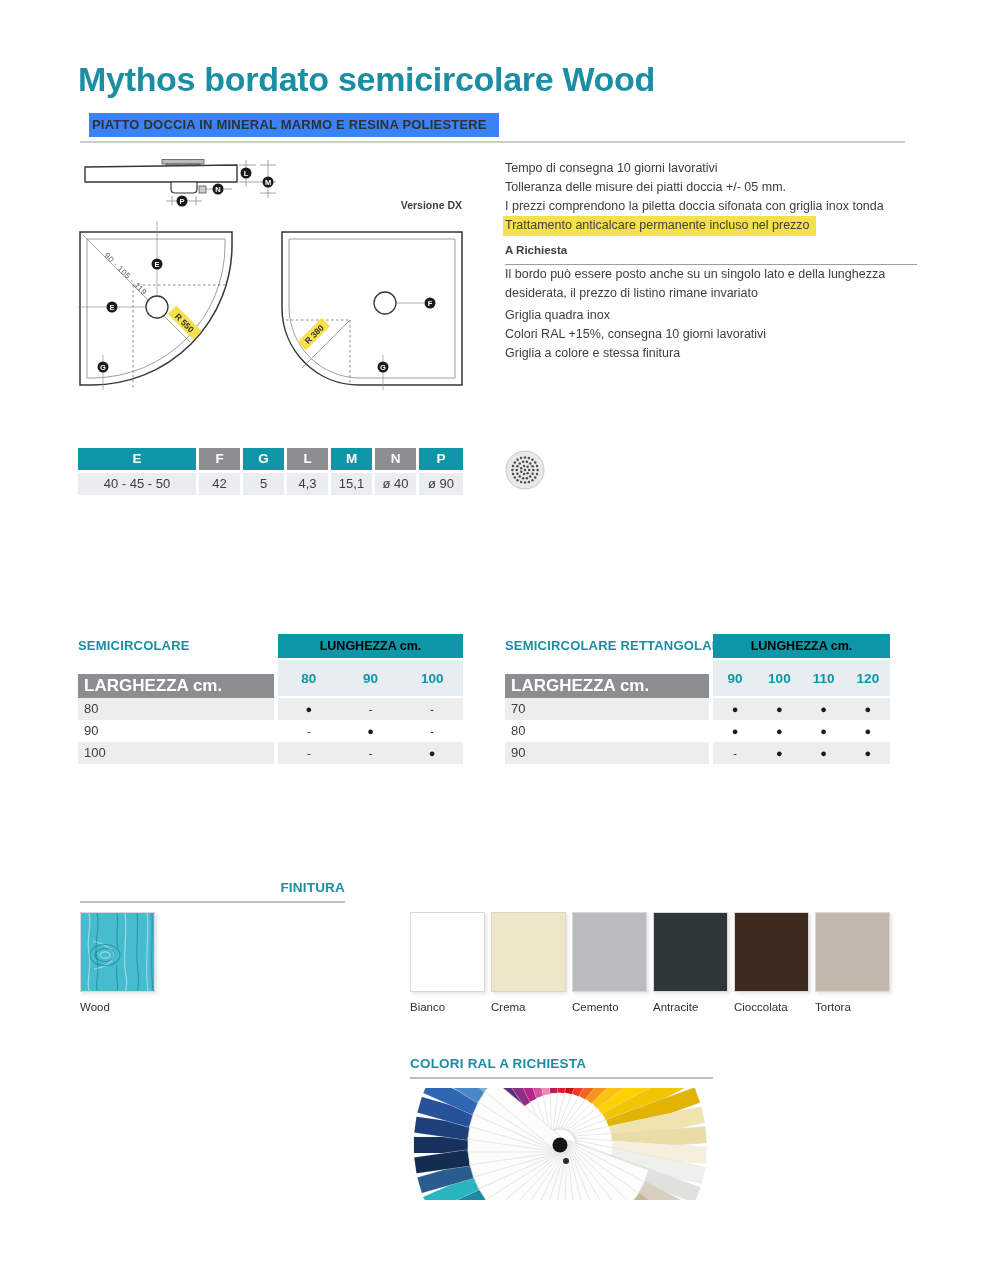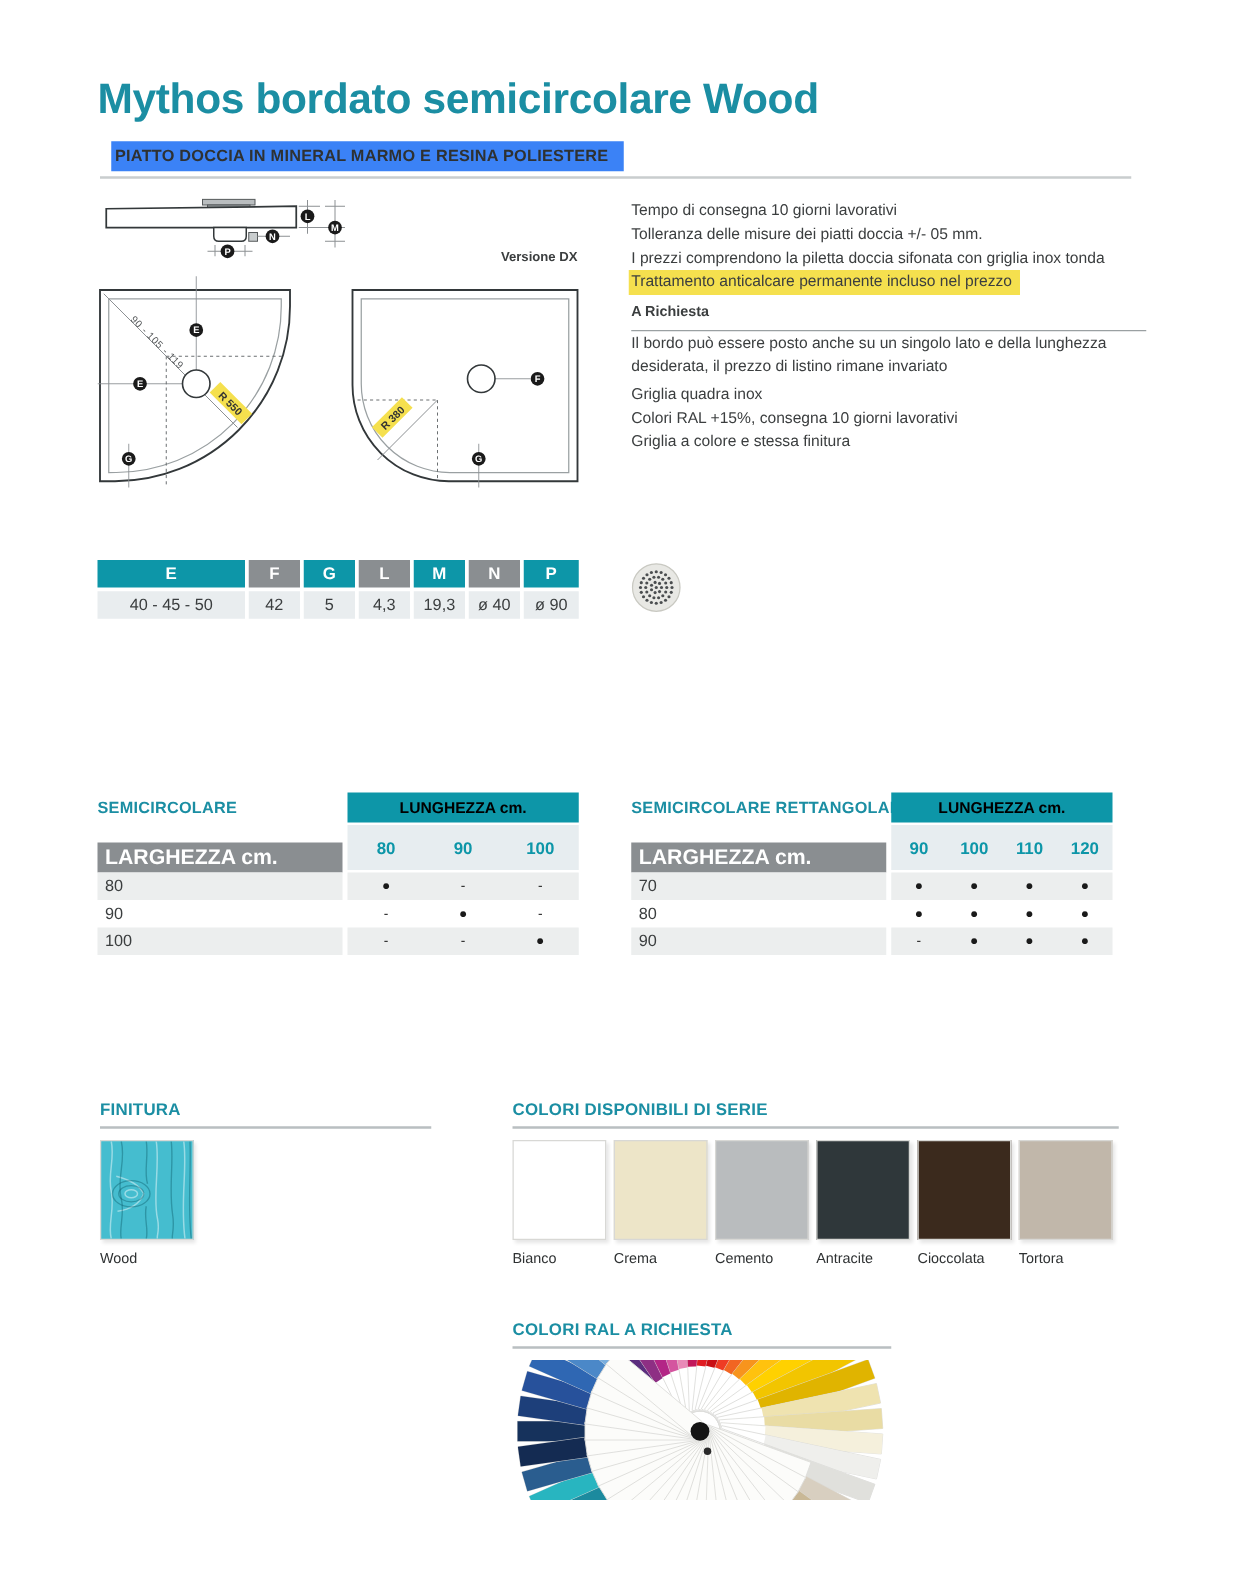--- a/index.html
+++ b/index.html
@@ -55,21 +55,21 @@
   .av-row .rl { font-size:13px; color:#3b3e3f; padding-left:6px; margin-right:4px; }
   .av-left .rl { width:196px; } .av-right .rl { width:204px; }
   .av-row .rc-wrap { flex:1; display:flex; }
   .av-row .rc { flex:1; text-align:center; font-size:11px; color:#1a1a1a; }
   .av-row.light .rl, .av-row.light .rc-wrap { background:#eceeee; }
   .av-row.white .rl, .av-row.white .rc-wrap { background:#ffffff; }
 
   
   .sec-head { position:absolute; font-size:13.5px; font-weight:bold; color:#1b8ea3;
               letter-spacing:.2px; border-bottom:2px solid #b9bfc1; padding-bottom:6px; }
-  .head-finitura { left:80px; top:880px; width:265px; }
+  .head-finitura { left:80px; top:880px; width:265px;text-align:right; }
   .head-serie    { left:410px; top:880px; width:485px; }
   .head-ral      { left:410px; top:1056px; width:303px; }
 
   
   .swatch { position:absolute; top:912px; width:75px; height:80px; border:1px solid #d8d8d5;
             box-shadow:2px 2px 3px rgba(0,0,0,.10); overflow:hidden; }
   .sw-label { position:absolute; top:1001px; font-size:11.5px; color:#2e3132; }
   .wood-swatch { left:80px; }
 
   
@@ -201,21 +201,21 @@
       <div class="dim-h gray w3">L</div>
       <div class="dim-h teal w4">M</div>
       <div class="dim-h gray w5">N</div>
       <div class="dim-h teal w6">P</div>
     </div>
     <div class="dim-r">
       <div class="dim-v w0">40 - 45 - 50</div>
       <div class="dim-v w1">42</div>
       <div class="dim-v w2">5</div>
       <div class="dim-v w3">4,3</div>
-      <div class="dim-v w4">19,3</div>
+      <div class="dim-v w4">15,1</div>
       <div class="dim-v w5">ø 40</div>
       <div class="dim-v w6">ø 90</div>
     </div>
   </div>
 
   <svg class="drain-svg" width="40" height="40" viewBox="0 0 40 40">
     <circle cx="20" cy="20" r="19" fill="#e8e8e4" stroke="#c9c9c2" stroke-width="1"></circle>
     <g>
         <circle cx="20.00" cy="20.00" r="1.25" fill="#4b4e50"></circle>
         <circle cx="24.20" cy="20.00" r="1.25" fill="#4b4e50"></circle>
@@ -356,21 +356,20 @@
         <path d="M71,0 C72,26 69,52 72,78"></path>
         <ellipse cx="24" cy="42" rx="10" ry="6.5"></ellipse>
         <ellipse cx="24" cy="42" rx="15" ry="10.5"></ellipse>
         <path d="M36,0 C38,12 34,24 37,34"></path>
         <path d="M36,52 C34,62 38,70 36,78"></path>
       </g>
     </svg>
   </div>
   <div class="sw-label" style="left:80px">Wood</div>
 
-  <div class="sec-head head-serie">COLORI DISPONIBILI DI SERIE</div>
   <div class="swatch" style="left: 410px; background-color: rgb(255, 255, 255);"></div>
   <div class="swatch" style="left: 491px; background-color: rgb(237, 229, 200);"></div>
   <div class="swatch" style="left: 572px; background-color: rgb(185, 188, 190);"></div>
   <div class="swatch" style="left: 653px; background-color: rgb(47, 55, 58);"></div>
   <div class="swatch" style="left: 734px; background-color: rgb(59, 42, 29);"></div>
   <div class="swatch" style="left: 815px; background-color: rgb(193, 183, 170);"></div>
   <div class="sw-label" style="left:410px">Bianco</div>
   <div class="sw-label" style="left:491px">Crema</div>
   <div class="sw-label" style="left:572px">Cemento</div>
   <div class="sw-label" style="left:653px">Antracite</div>

